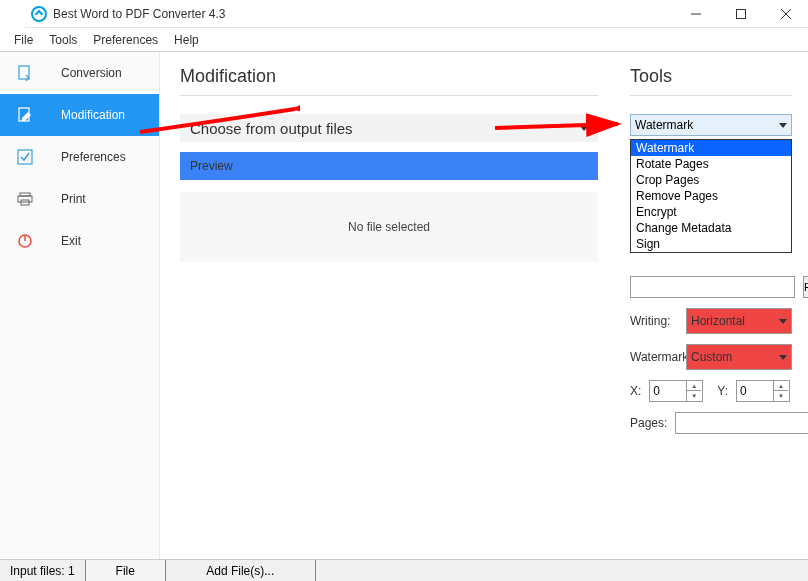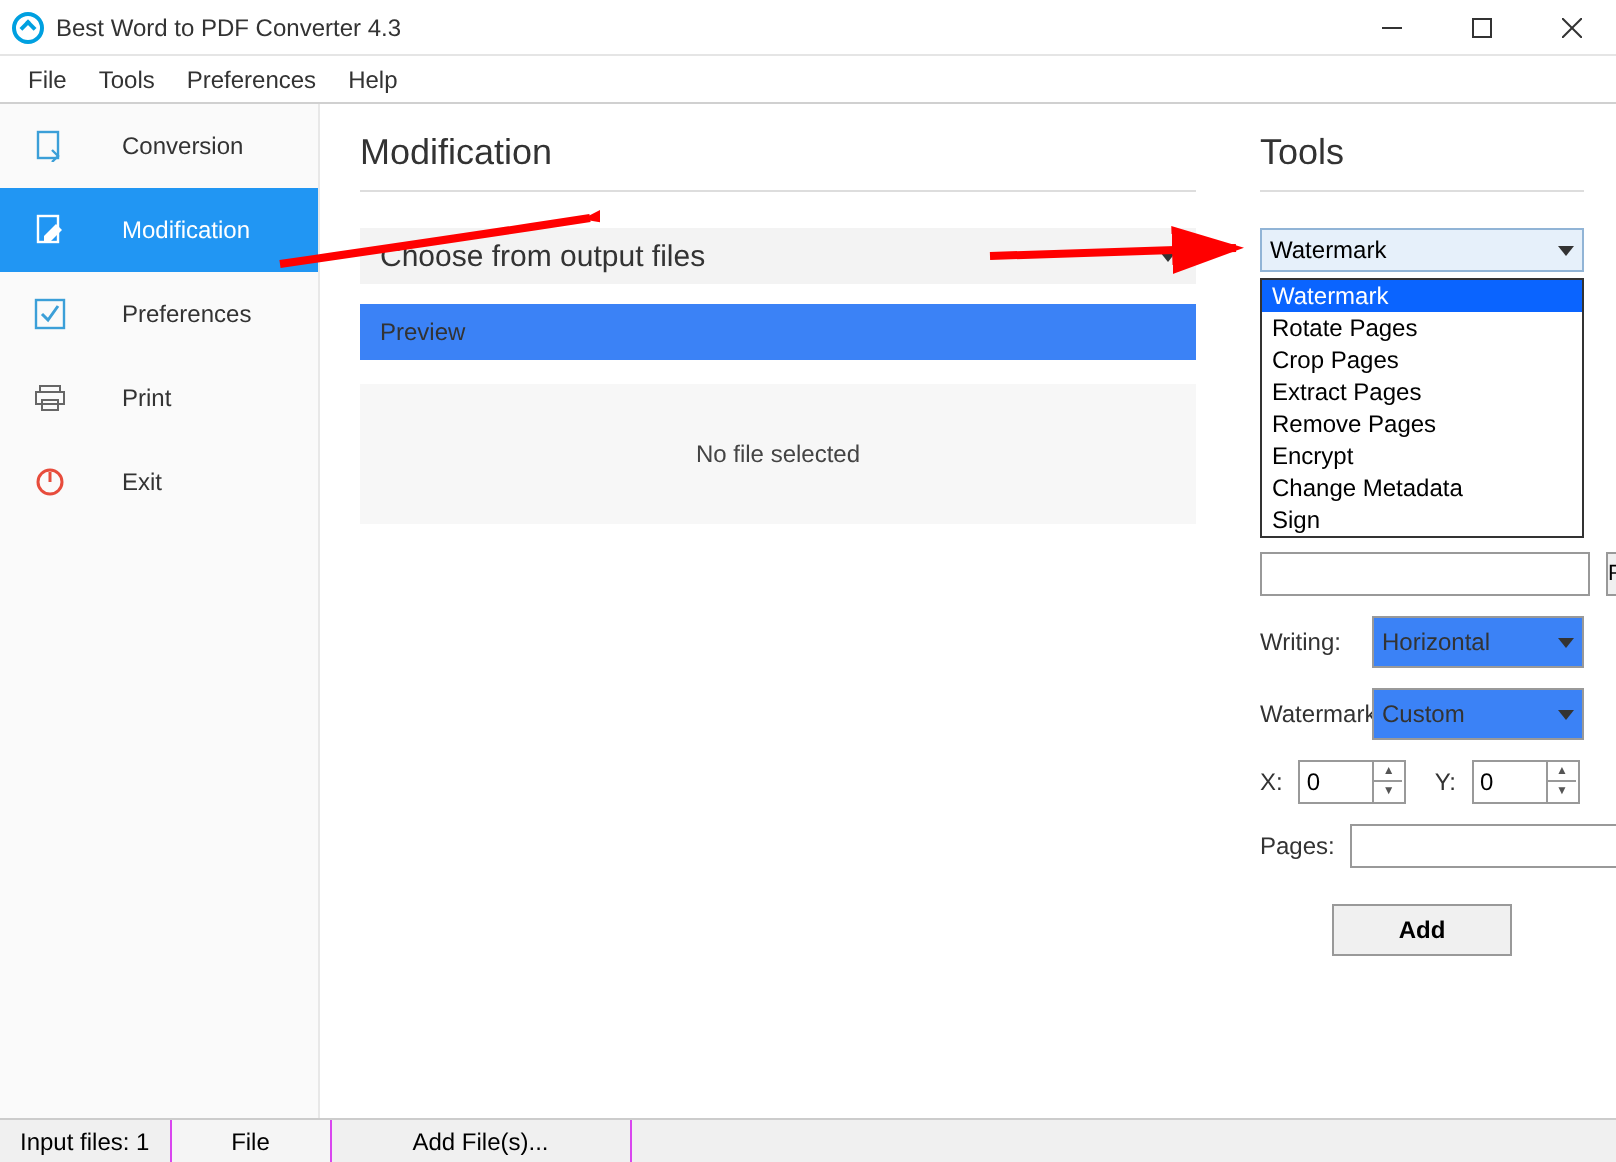--- a/index.html
+++ b/index.html
@@ -1,19 +1,19 @@
 <!DOCTYPE html>
 <html><head>
   <meta charset="utf-8">
   <style>
     * { margin: 0; padding: 0; box-sizing: border-box; font-family: "Segoe UI", Tahoma, sans-serif; }
     body { width: 808px; height: 581px; background: #fff; position: relative; overflow: hidden; }
 
     
-    .titlebar { height: 28px; background: #fff; display: flex; align-items: center; padding-left: 6px; border-bottom: 1px solid #e5e5e5; }
+    .titlebar { height: 28px; background: #fff; display: flex; align-items: center; padding-left: 6px; border-bottom: 1px solid #e5e5e5; margin-left: 25px; }
     .app-icon { width: 16px; height: 16px; border-radius: 50%; border: 2px solid #00a0e0; margin-right: 6px; position: relative; }
     .app-icon::after { content: ""; position: absolute; top: 3px; left: 3px; width: 4px; height: 4px; border-left: 2px solid #00a0e0; border-top: 2px solid #00a0e0; transform: rotate(45deg); }
     .title { font-size: 12px; color: #333; flex: 1; }
     .win-controls { display: flex; }
     .win-btn { width: 45px; height: 28px; display: flex; align-items: center; justify-content: center; cursor: pointer; }
 
     
     .menubar { height: 24px; background: #fff; display: flex; align-items: center; padding-left: 6px; font-size: 12px; color: #333; border-bottom: 1px solid #d0d0d0; }
     .menu-item { padding: 0 8px; line-height: 24px; cursor: pointer; }
 
@@ -38,21 +38,21 @@
     .tools-panel { width: 190px; padding: 14px 16px 0 12px; }
     .tools-panel h2 { font-size: 18px; font-weight: normal; color: #333; margin-bottom: 8px; }
     .select-box { width: 100%; height: 22px; border: 1px solid #91b4d6; background: #e6f0fa; font-size: 12px; padding: 0 4px; display: flex; align-items: center; justify-content: space-between; cursor: pointer; }
     .dropdown-list { position: absolute; width: 162px; background: #fff; border: 1px solid #333; font-size: 12px; z-index: 10; }
     .dropdown-option { padding: 1px 5px; cursor: pointer; color: #000; }
     .dropdown-option.selected { background: #0a64ff; color: #fff; }
     .form-row { display: flex; align-items: center; margin-top: 10px; font-size: 12px; color: #333; gap: 8px; }
     .form-label { width: 48px; }
     .text-input { border: 1px solid #999; height: 22px; font-size: 12px; padding: 0 4px; flex: 1; }
     .font-btn { width: 38px; height: 22px; border: 1px solid #999; background: #f0f0f0; font-size: 11px; cursor: pointer; }
-    .combo { border: 1px solid #999; background: #3b82f6; height: 22px; font-size: 12px; padding: 12px 4px; flex: 1; display: flex; align-items: center; justify-content: space-between; cursor: pointer; }
+    .combo { border: 1px solid #999; background: #ef4444; height: 22px; font-size: 12px; padding: 12px 4px; flex: 1; display: flex; align-items: center; justify-content: space-between; cursor: pointer; }
     .num-input { display: flex; align-items: center; border: 1px solid #999; height: 22px; width: 54px; }
     .num-input input { border: none; width: 36px; font-size: 12px; padding-left: 3px; outline: none; }
     .spinner { width: 15px; display: flex; flex-direction: column; }
     .spinner div { height: 10px; border-left: 1px solid #999; display: flex; align-items: center; justify-content: center; cursor: pointer; font-size: 6px; color: #555; }
     .spinner div:first-child { border-bottom: 1px solid #999; }
     .add-btn { width: 90px; height: 26px; margin: 18px auto 0; display: block; border: 1px solid #999; background: #f0f0f0; font-size: 12px; font-weight: bold; cursor: pointer; }
 
     
     .bottom { position: absolute; bottom: 0; left: 0; right: 0; height: 22px; background: #f0f0f0; border-top: 1px solid #ccc; display: flex; align-items: center; font-size: 12px; }
     .bottom-cell { padding: 0 10px; border-right: 1px solid #d946ef; height: 100%; display: flex; align-items: center; }
@@ -171,21 +171,20 @@
 
     <div class="select-box" style="margin-top:6px;">
       <span>Watermark</span>
       <span class="caret-down"></span>
     </div>
 
     <div class="dropdown-list" style="top:87px;left:12px;">
       <div class="dropdown-option selected">Watermark</div>
       <div class="dropdown-option">Rotate Pages</div>
       <div class="dropdown-option">Crop Pages</div>
-      <div class="dropdown-option">Extract Pages</div>
       <div class="dropdown-option">Remove Pages</div>
       <div class="dropdown-option">Encrypt</div>
       <div class="dropdown-option">Change Metadata</div>
       <div class="dropdown-option">Sign</div>
     </div>
 
     <div style="height:130px;"></div>
 
     <div class="form-row">
       <input class="text-input" value="" style="">
@@ -225,21 +224,20 @@
             <div>▼</div>
           </div>
       </div>
     </div>
 
     <div class="form-row">
       <span class="form-label">Pages:</span>
       <input class="text-input" value="" style="">
     </div>
 
-    <button class="add-btn">Add</button>
   </div>
 
 </div>
 
 <div class="bottom">
   <div class="bottom-cell">
     <span>Input files:</span>&nbsp;
     <span>1</span>
   </div>
   <div class="bottom-cell bottom-btn">

